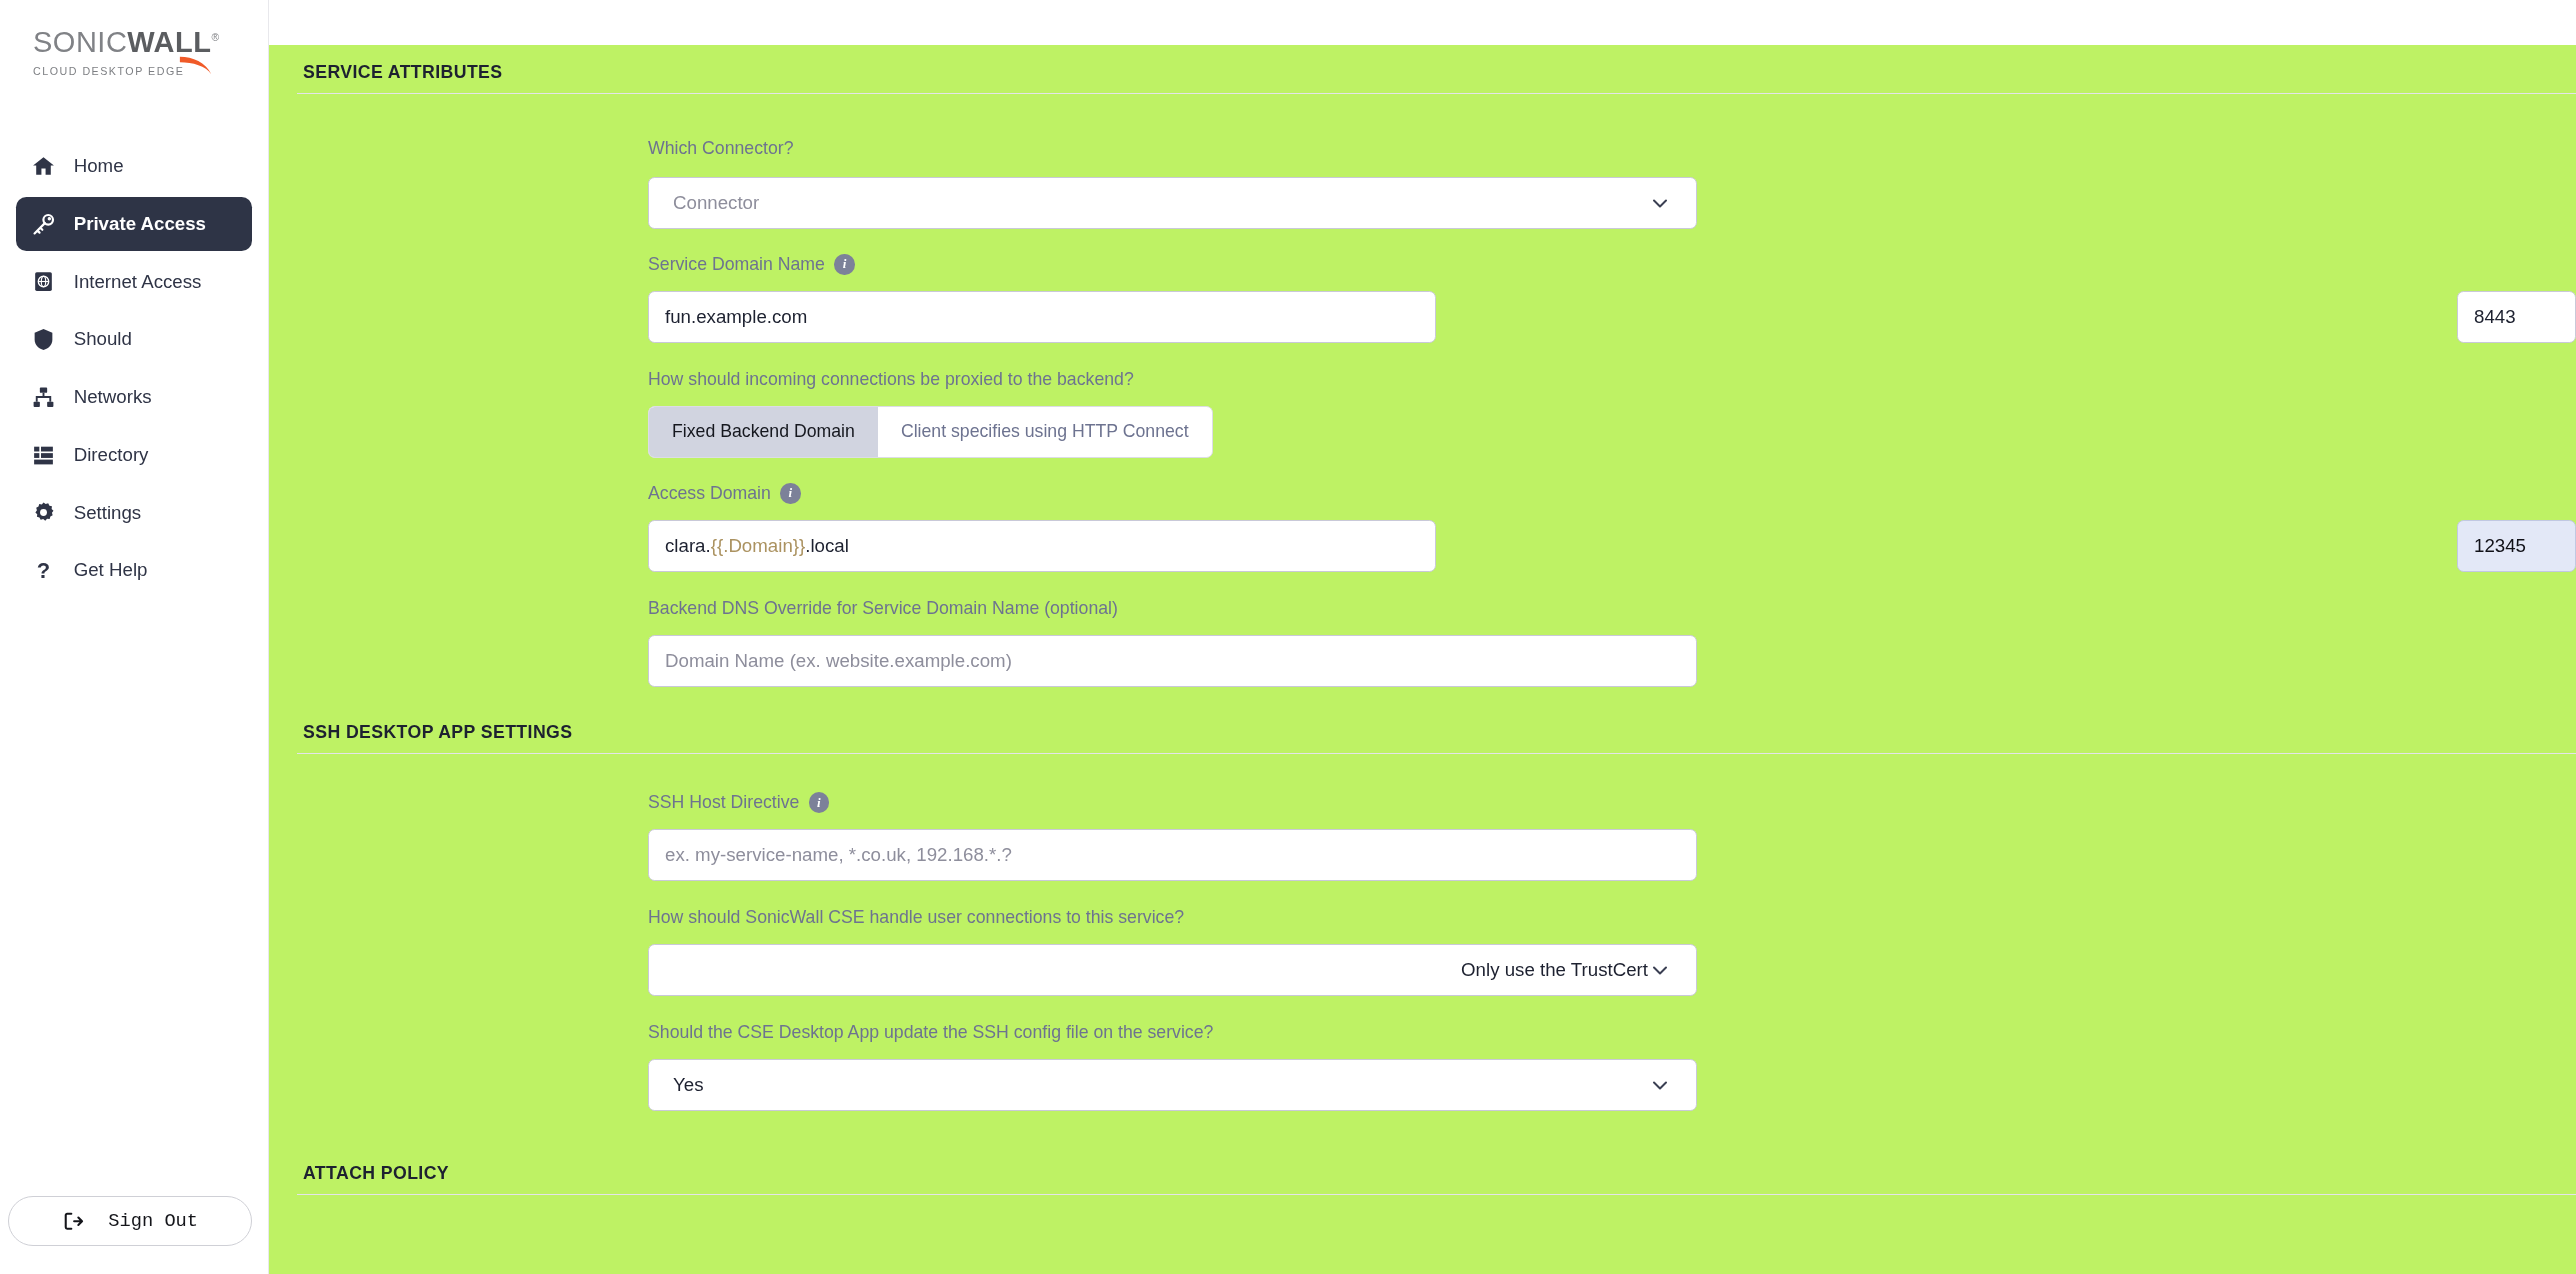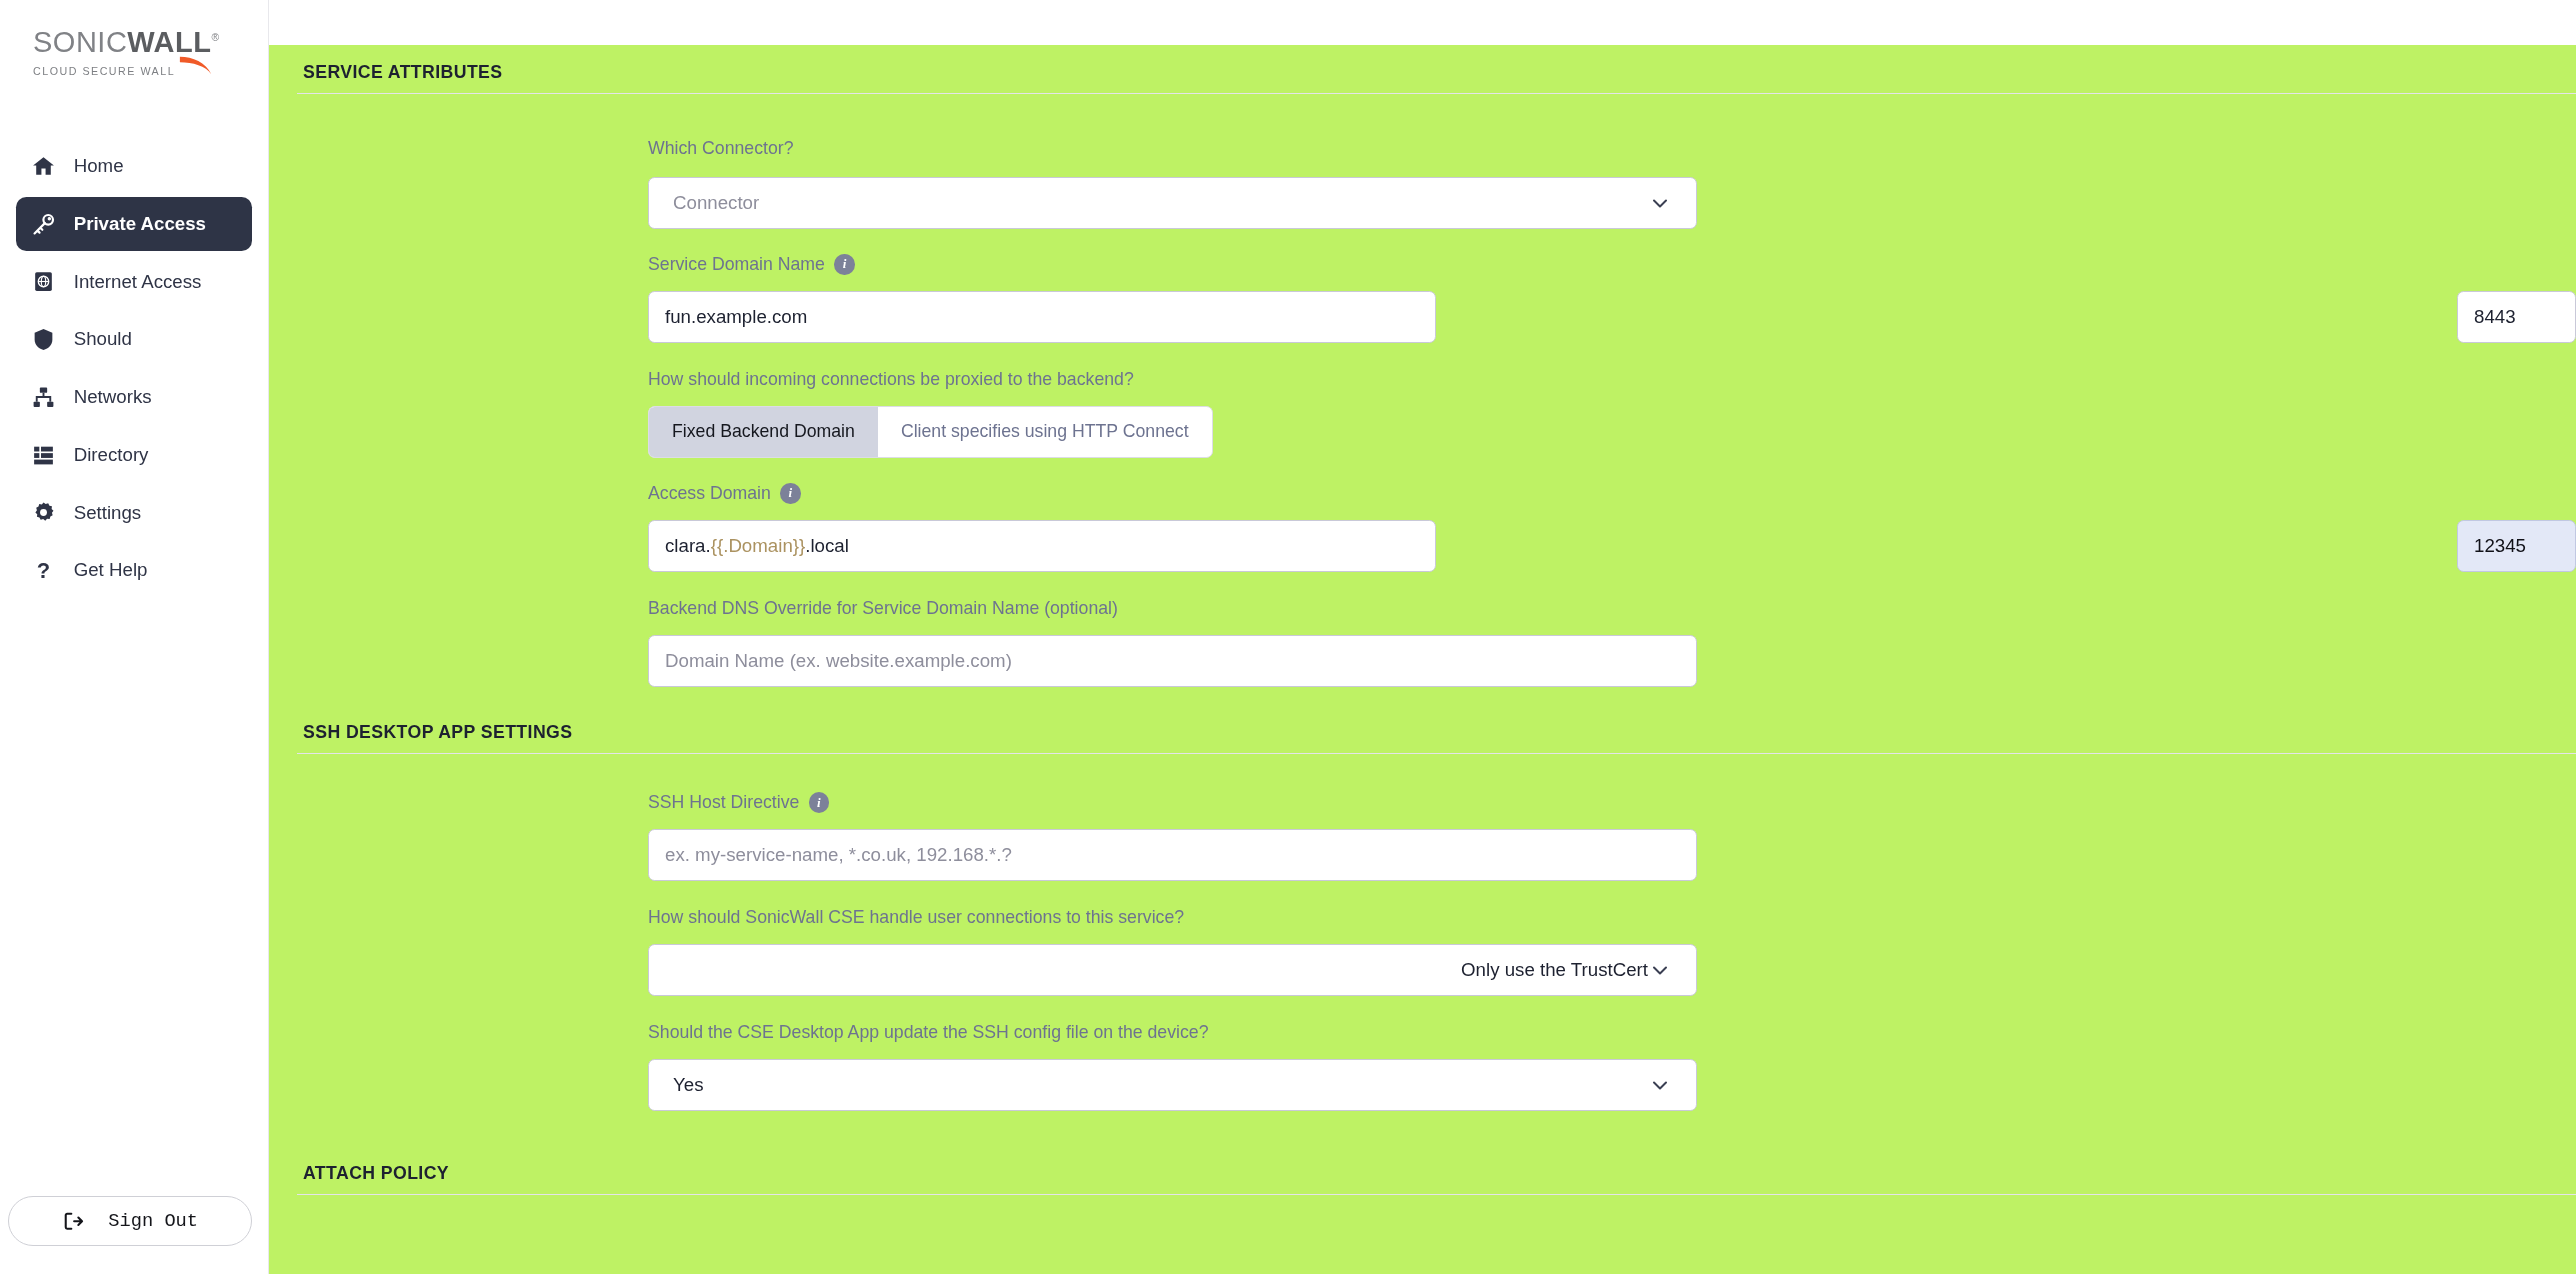--- a/index.html
+++ b/index.html
@@ -125,21 +125,21 @@
 <div class="app">
 
   <div class="sidebar">
 
     <div class="logo-wrap">
       <div class="logo-main">
         <span class="logo-sonic">SONIC</span><span class="logo-wall">WALL</span><span class="logo-swoosh"><svg width="37" height="24" viewBox="0 0 40 26">
               <path d="M2 3 C 16 3, 30 9, 36 22 C 30 13, 16 9, 2 9 Z" fill="#f05a28"></path>
             </svg></span><span class="logo-reg">®</span>
       </div>
-      <div class="logo-sub">CLOUD SECURE WALL</div>
+      <div class="logo-sub">CLOUD DESKTOP EDGE</div>
     </div>
 
     <div class="nav">
 
       <div class="nav-item">
         <span class="nav-icon">
           <svg width="25" height="25" viewBox="0 0 24 24">
               <path d="M12 3 L2 11 h3 v9 h5 v-6 h4 v6 h5 v-9 h3 Z" fill="#2f3446"></path>
             </svg>
         </span>
@@ -317,21 +317,21 @@
           <span class="sel-val">Only use the TrustCert</span>
           <span class="chev">
             <svg width="24" height="24" viewBox="0 0 24 24">
                 <path d="M6 9.5 L12 15.5 L18 9.5" stroke="#3a3f52" stroke-width="2" fill="none" stroke-linecap="round" stroke-linejoin="round"></path>
               </svg>
           </span>
         </div>
       </div>
 
       <div class="fld" style="margin-top:26px;">
-        <div class="lbl">Should the CSE Desktop App update the SSH config file on the device?</div>
+        <div class="lbl">Should the CSE Desktop App update the SSH config file on the service?</div>
         <div class="sel-ctrl" style="margin-top:16px;">
           <span class="sel-val">Yes</span>
           <span class="chev">
             <svg width="24" height="24" viewBox="0 0 24 24">
                 <path d="M6 9.5 L12 15.5 L18 9.5" stroke="#3a3f52" stroke-width="2" fill="none" stroke-linecap="round" stroke-linejoin="round"></path>
               </svg>
           </span>
         </div>
       </div>
 

